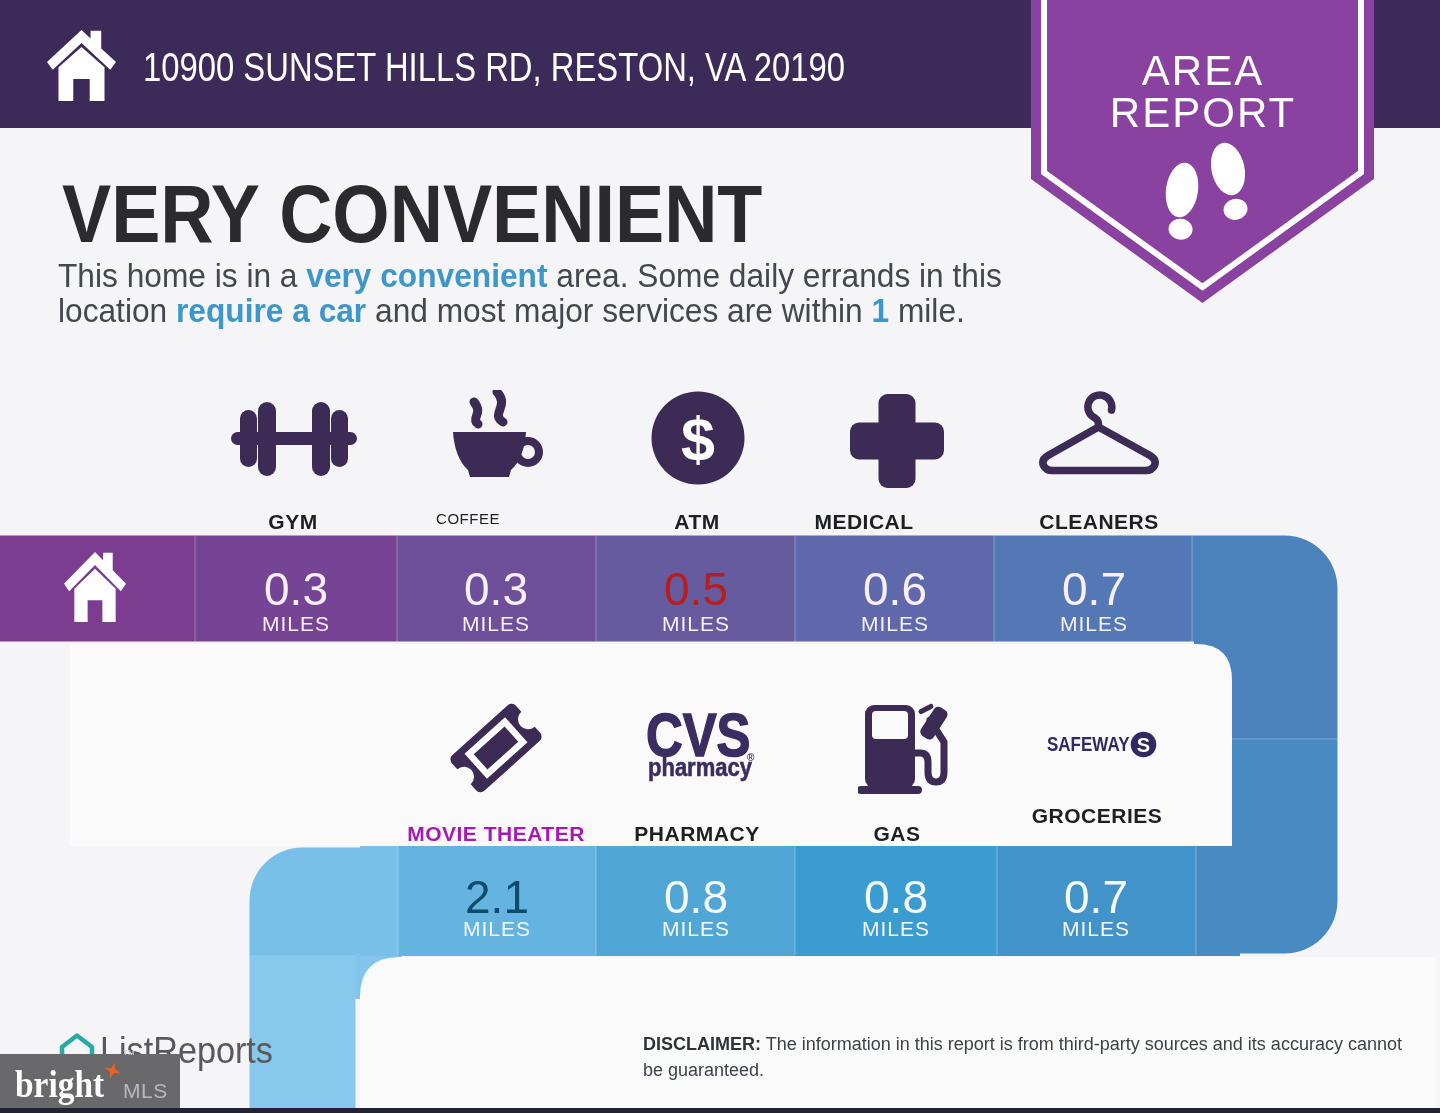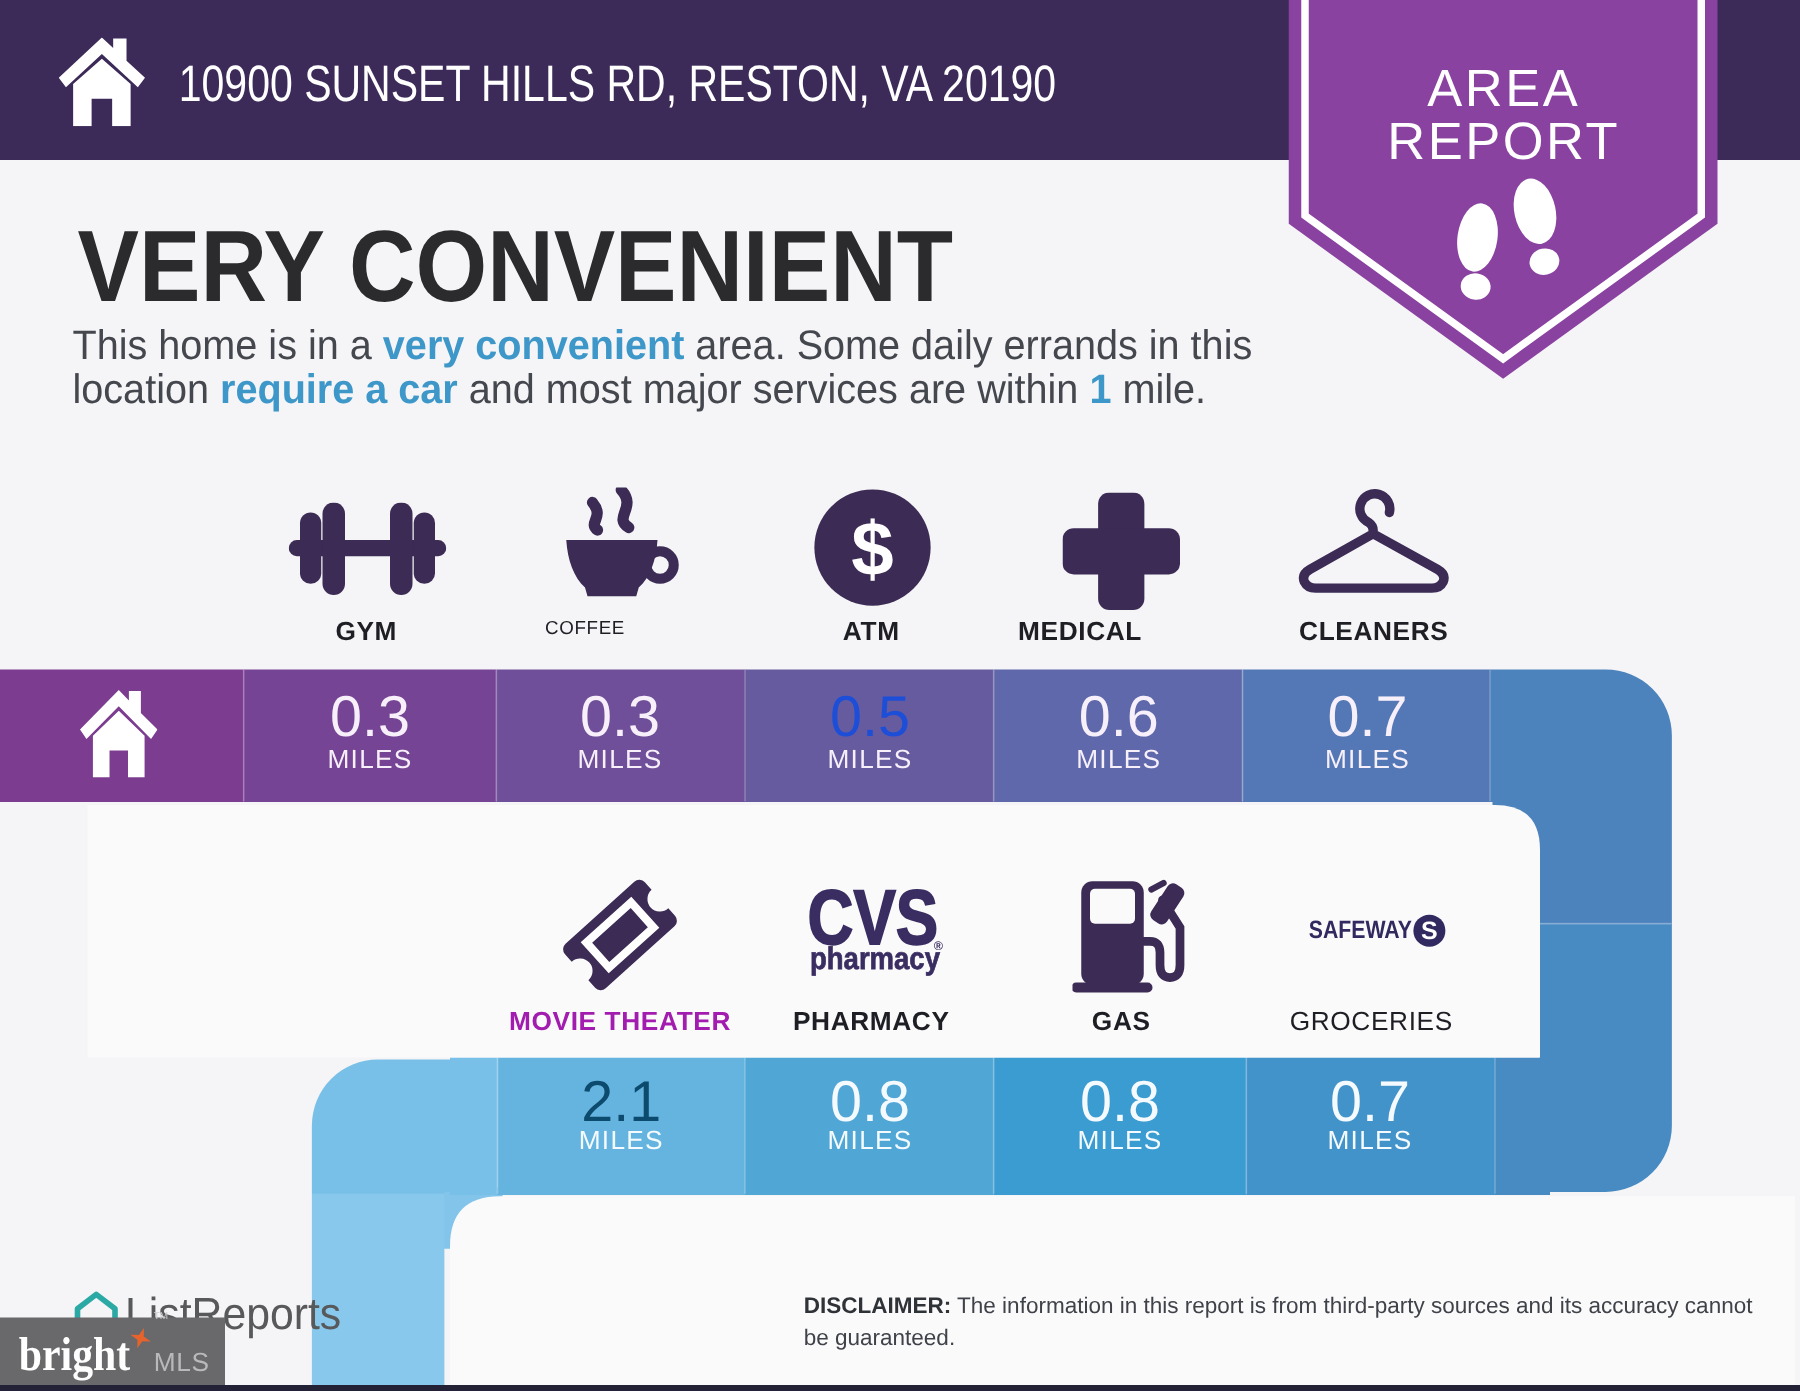--- a/index.html
+++ b/index.html
@@ -1,19 +1,19 @@
 <!DOCTYPE html>
 <html><head>
 <meta charset="utf-8">
 <style>
   html,body{margin:0;padding:0;}
   body{width:1440px;height:1113px;position:relative;overflow:hidden;
        background:#f5f4f6;font-family:"Liberation Sans",sans-serif;}
   .abs{position:absolute;}
-  .ctr{transform:translateX(-50%);text-align:center;}
+  .ctr{transform:translateX(-50%);text-align:center;margin-top:16px;}
 </style>
 </head>
 <body>
 
 <svg class="abs" style="left:0;top:0;" width="1440" height="1113" viewBox="0 0 1440 1113">
   <defs>
     <mask id="roadmask" maskUnits="userSpaceOnUse" x="0" y="0" width="1440" height="1113">
       <rect x="0" y="0" width="1440" height="1113" fill="black"></rect>
       <path d="M -30 588.5 H 1284.5 V 900.5 H 302.5 V 1125" fill="none" stroke="white" stroke-width="106" stroke-linejoin="round"></path>
       <rect x="360" y="846" width="880" height="110" fill="white"></rect>
@@ -153,21 +153,21 @@
   <path d="M16 58 L44 34 L72 58 V98 H54 V72 H34 V98 H16 Z" fill="#fff"></path>
   <path d="M2 52 L44 14 L55 24 V15 H68 V36 L86 52 L79 61 L44 29.5 L9 61 Z" fill="#fff"></path>
 </svg>
 
 <div class="abs ctr" style="left:296px;top:546px;font-size:46px;color:#f7f0fa;">0.3</div>
 <div class="abs ctr" style="left:296px;top:596px;font-size:21px;color:#f7f0fa;letter-spacing:1px;">MILES</div>
 
 <div class="abs ctr" style="left:496px;top:546px;font-size:46px;color:#f7f0fa;">0.3</div>
 <div class="abs ctr" style="left:496px;top:596px;font-size:21px;color:#f7f0fa;letter-spacing:1px;">MILES</div>
 
-<div class="abs ctr" style="left:696px;top:546px;font-size:46px;color:#1d4ed8;">0.5</div>
+<div class="abs ctr" style="left:696px;top:546px;font-size:46px;color:#b91c1c;">0.5</div>
 <div class="abs ctr" style="left:696px;top:596px;font-size:21px;color:#f7f0fa;letter-spacing:1px;">MILES</div>
 
 <div class="abs ctr" style="left:895px;top:546px;font-size:46px;color:#f7f0fa;">0.6</div>
 <div class="abs ctr" style="left:895px;top:596px;font-size:21px;color:#f7f0fa;letter-spacing:1px;">MILES</div>
 
 <div class="abs ctr" style="left:1094px;top:546px;font-size:46px;color:#f7f0fa;">0.7</div>
 <div class="abs ctr" style="left:1094px;top:596px;font-size:21px;color:#f7f0fa;letter-spacing:1px;">MILES</div>
 
 <svg class="abs" style="left:441px;top:693px;" width="110" height="110" viewBox="-55 -55 110 110">
   <g transform="rotate(-42)">
@@ -200,21 +200,21 @@
 </svg>
 
 <div class="abs ctr" style="left:897px;top:806px;font-size:21px;font-weight:bold;color:#1e1f24;letter-spacing:0.5px;">GAS</div>
 
 <div class="abs" style="left:1047px;top:733px;font-size:20px;font-weight:bold;color:#312a60;transform:scaleX(0.85);transform-origin:left top;white-space:nowrap;">SAFEWAY</div>
 <svg class="abs" style="left:1130px;top:731px;" width="27" height="27" viewBox="0 0 27 27">
   <circle cx="13.5" cy="13.5" r="12.8" fill="#312a60"></circle>
   <text x="13.5" y="20.5" text-anchor="middle" fill="#ffffff" font-size="20" font-weight="bold" font-family="Liberation Sans">S</text>
 </svg>
 
-<div class="abs ctr" style="left:1097px;top:806px;font-size:21px;font-weight:normal;color:#1e1f24;letter-spacing:0.5px;">GROCERIES</div>
+<div class="abs ctr" style="left:1097px;top:788px;font-size:21px;font-weight:bold;color:#1e1f24;letter-spacing:0.5px;">GROCERIES</div>
 
 <div class="abs ctr" style="left:497px;top:854px;font-size:46px;color:#0c4a6e;">2.1</div>
 <div class="abs ctr" style="left:497px;top:901px;font-size:21px;color:#f4fafd;letter-spacing:1px;">MILES</div>
 
 <div class="abs ctr" style="left:696px;top:854px;font-size:46px;color:#f4fafd;">0.8</div>
 <div class="abs ctr" style="left:696px;top:901px;font-size:21px;color:#f4fafd;letter-spacing:1px;">MILES</div>
 
 <div class="abs ctr" style="left:896px;top:854px;font-size:46px;color:#f4fafd;">0.8</div>
 <div class="abs ctr" style="left:896px;top:901px;font-size:21px;color:#f4fafd;letter-spacing:1px;">MILES</div>
 

